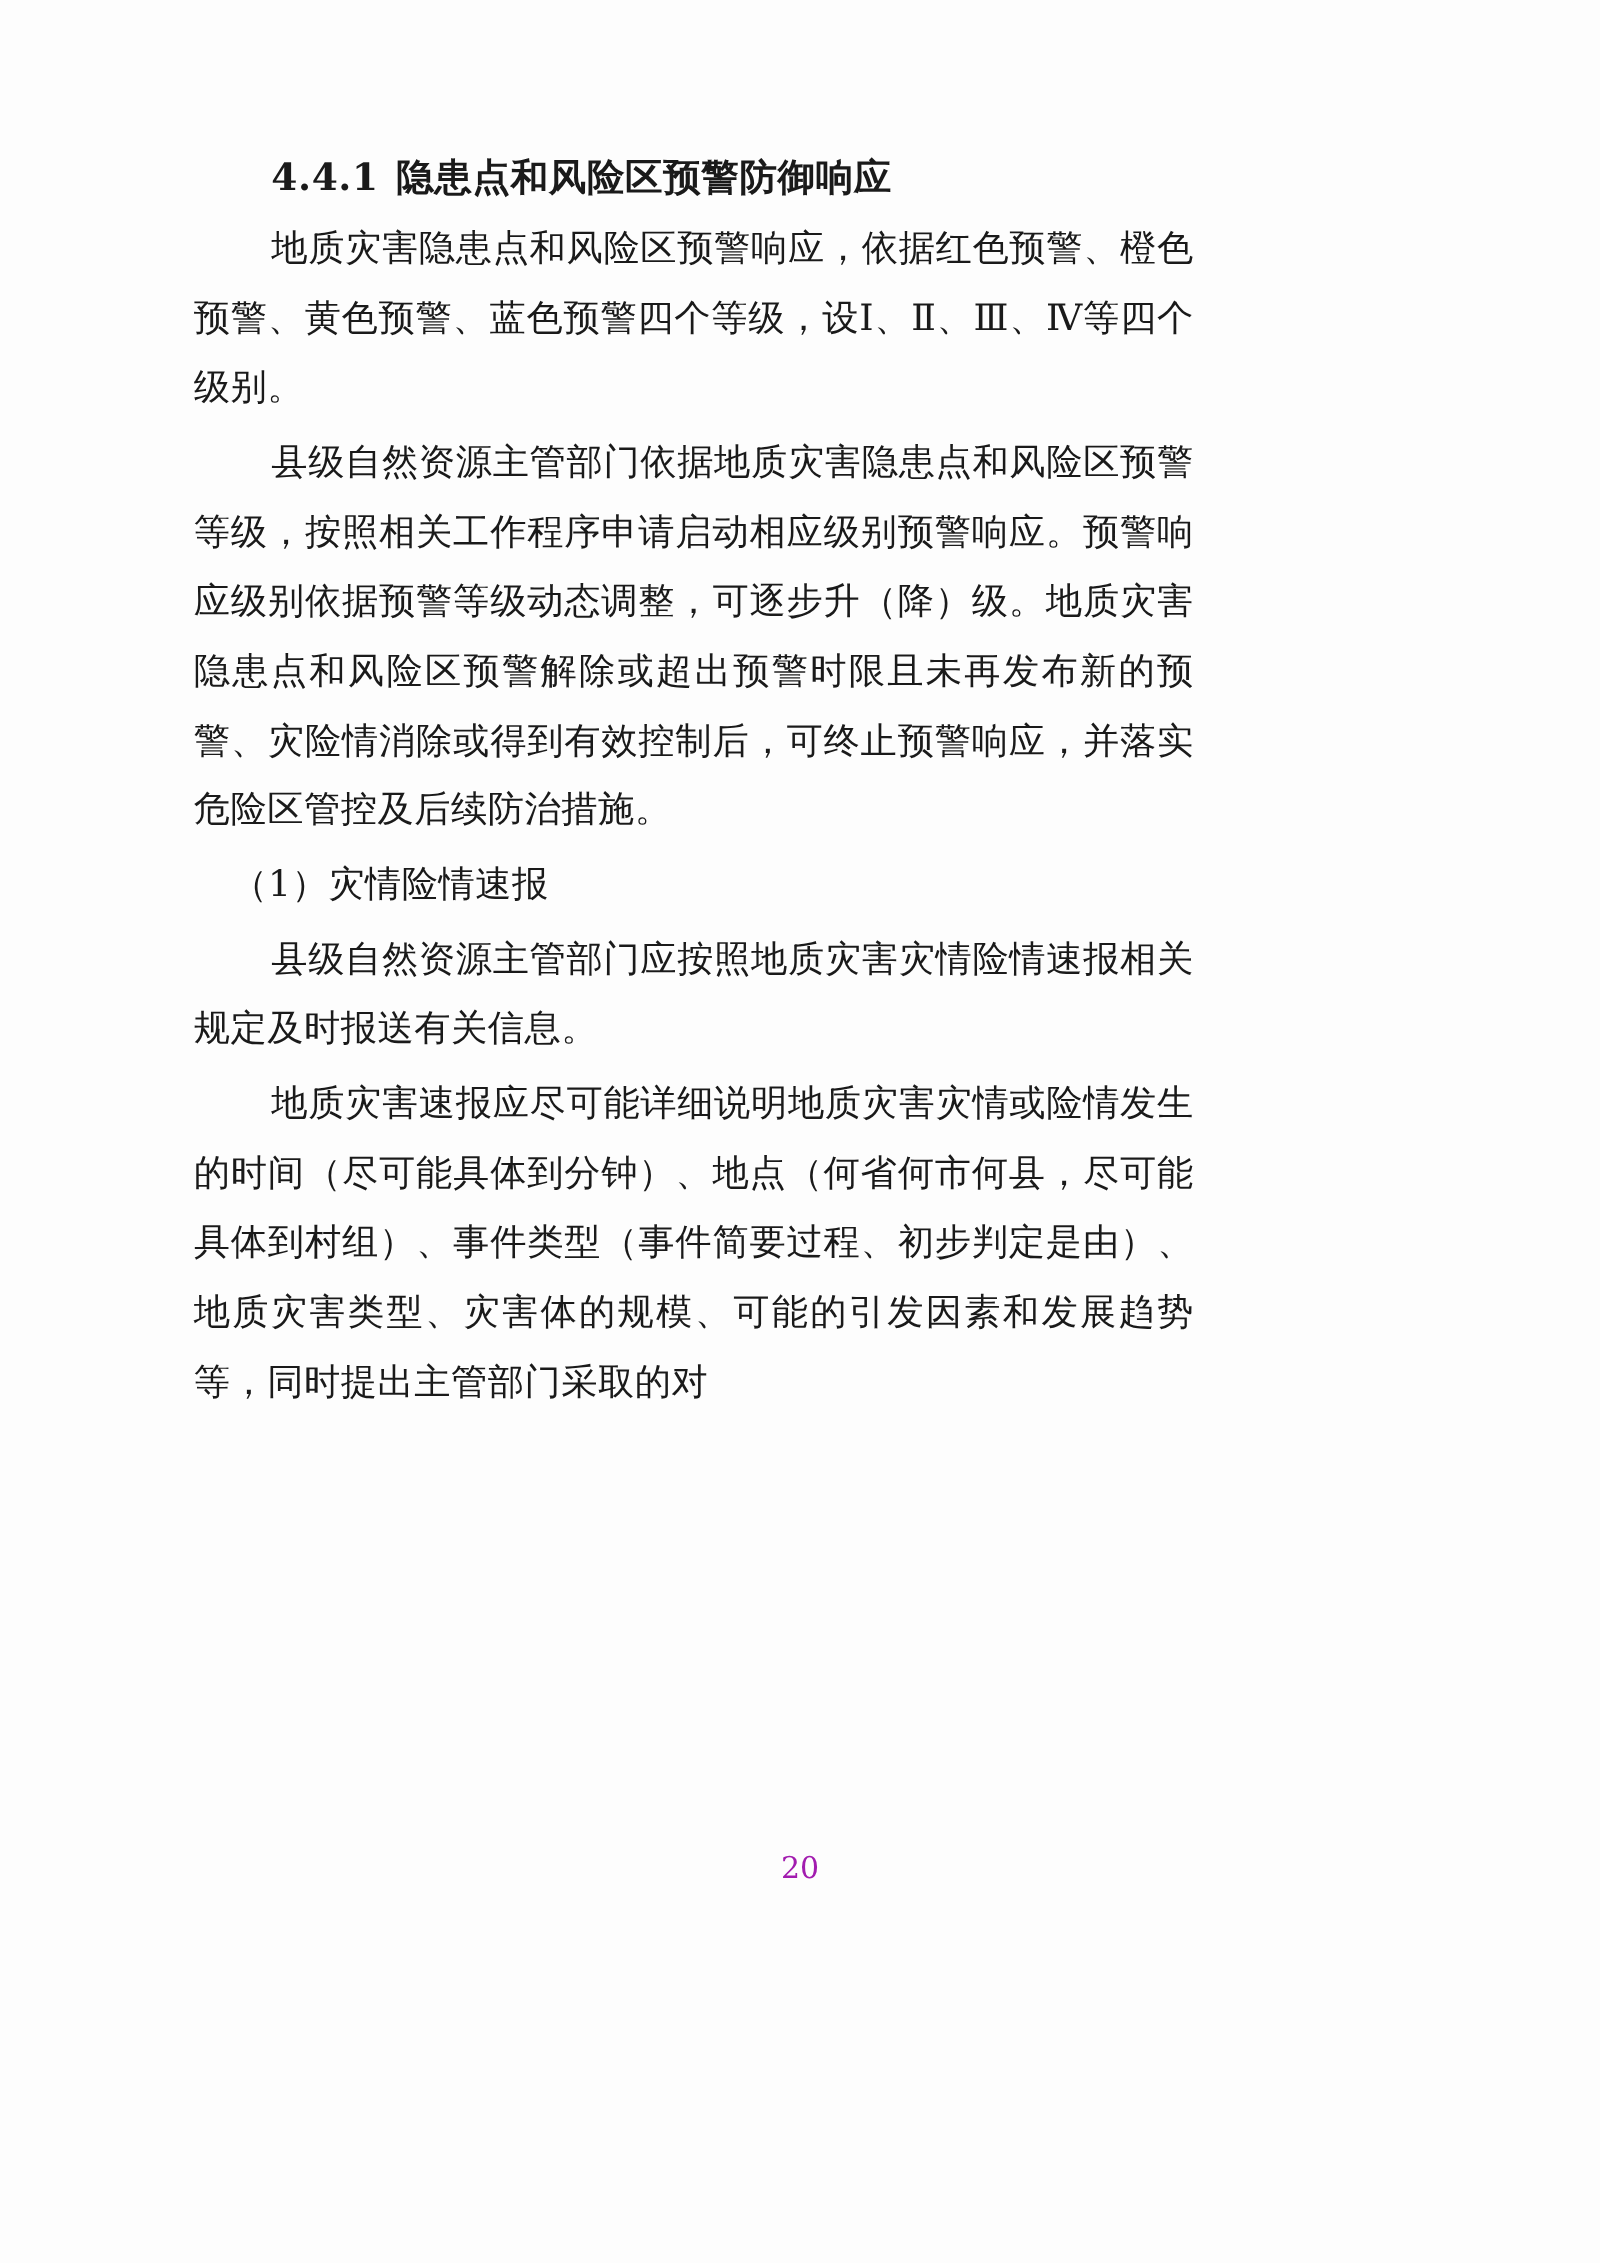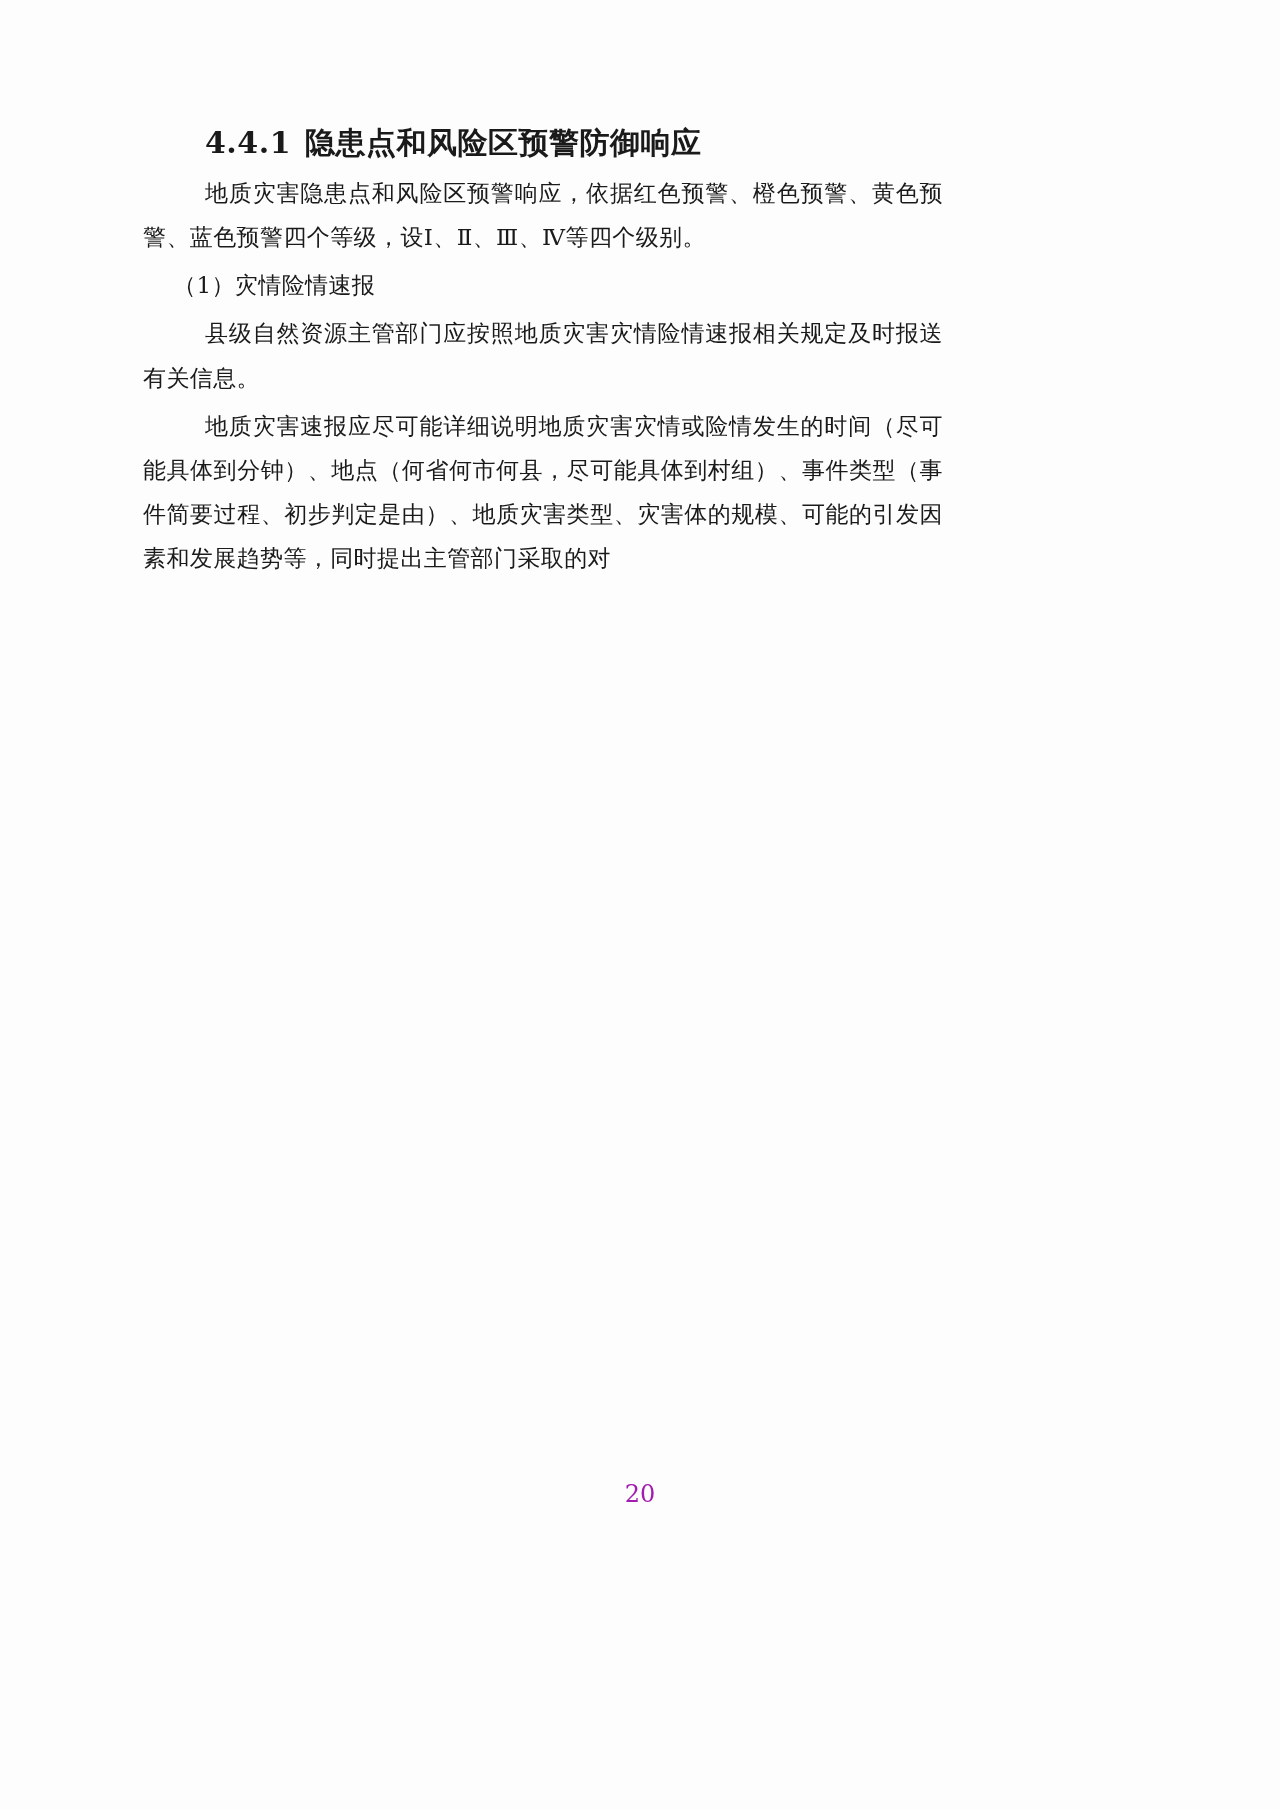--- a/index.html
+++ b/index.html
@@ -15,37 +15,37 @@
     position: relative;
     width: 1280px;
     height: 1810px;
     margin: 0 auto;
     background: #fdfdfd;
     box-sizing: border-box;
     overflow: hidden;
   }
   .content {
     position: absolute;
-    left: 143px;
+    left: 155px;
     top: 120px;
     width: 800px;
   }
   .heading {
     font-size: 30px;
     font-weight: bold;
     line-height: 1.5;
     margin: 0 0 6px 0;
     padding-left: 62px;
     letter-spacing: 0.5px;
   }
   .heading .num {
     margin-right: 14px;
   }
   .para {
-    font-size: 23px;
+    font-size: 29px;
     line-height: 1.92;
     margin: 0 0 4px 0;
     text-align: justify;
     text-justify: inter-ideograph;
     letter-spacing: 0.4px;
   }
   .para.indent {
     text-indent: 62px;
   }
   .para.indent-small {
@@ -68,20 +68,21 @@
 <body>
 
 <div class="page">
   <div class="content">
 
     <h2 class="heading">
       <span class="num">4.4.1</span><span>隐患点和风险区预警防御响应</span>
     </h2>
 
     <p class="para indent">地质灾害隐患点和风险区预警响应，依据红色预警、橙色预警、黄色预警、蓝色预警四个等级，设Ⅰ、Ⅱ、Ⅲ、Ⅳ等四个级别。</p>
+    <p class="para indent">县级自然资源主管部门依据地质灾害隐患点和风险区预警等级，按照相关工作程序申请启动相应级别预警响应。预警响应级别依据预警等级动态调整，可逐步升（降）级。地质灾害隐患点和风险区预警解除或超出预警时限且未再发布新的预警、灾险情消除或得到有效控制后，可终止预警响应，并落实危险区管控及后续防治措施。</p>
 
 
     <p class="para indent-small">（1）灾情险情速报</p>
 
     <p class="para indent">县级自然资源主管部门应按照地质灾害灾情险情速报相关规定及时报送有关信息。</p>
     <p class="para indent">地质灾害速报应尽可能详细说明地质灾害灾情或险情发生的时间（尽可能具体到分钟）、地点（何省何市何县，尽可能具体到村组）、事件类型（事件简要过程、初步判定是由）、地质灾害类型、灾害体的规模、可能的引发因素和发展趋势等，同时提出主管部门采取的对</p>
 
   </div>
 
   <div class="page-number">20</div>

